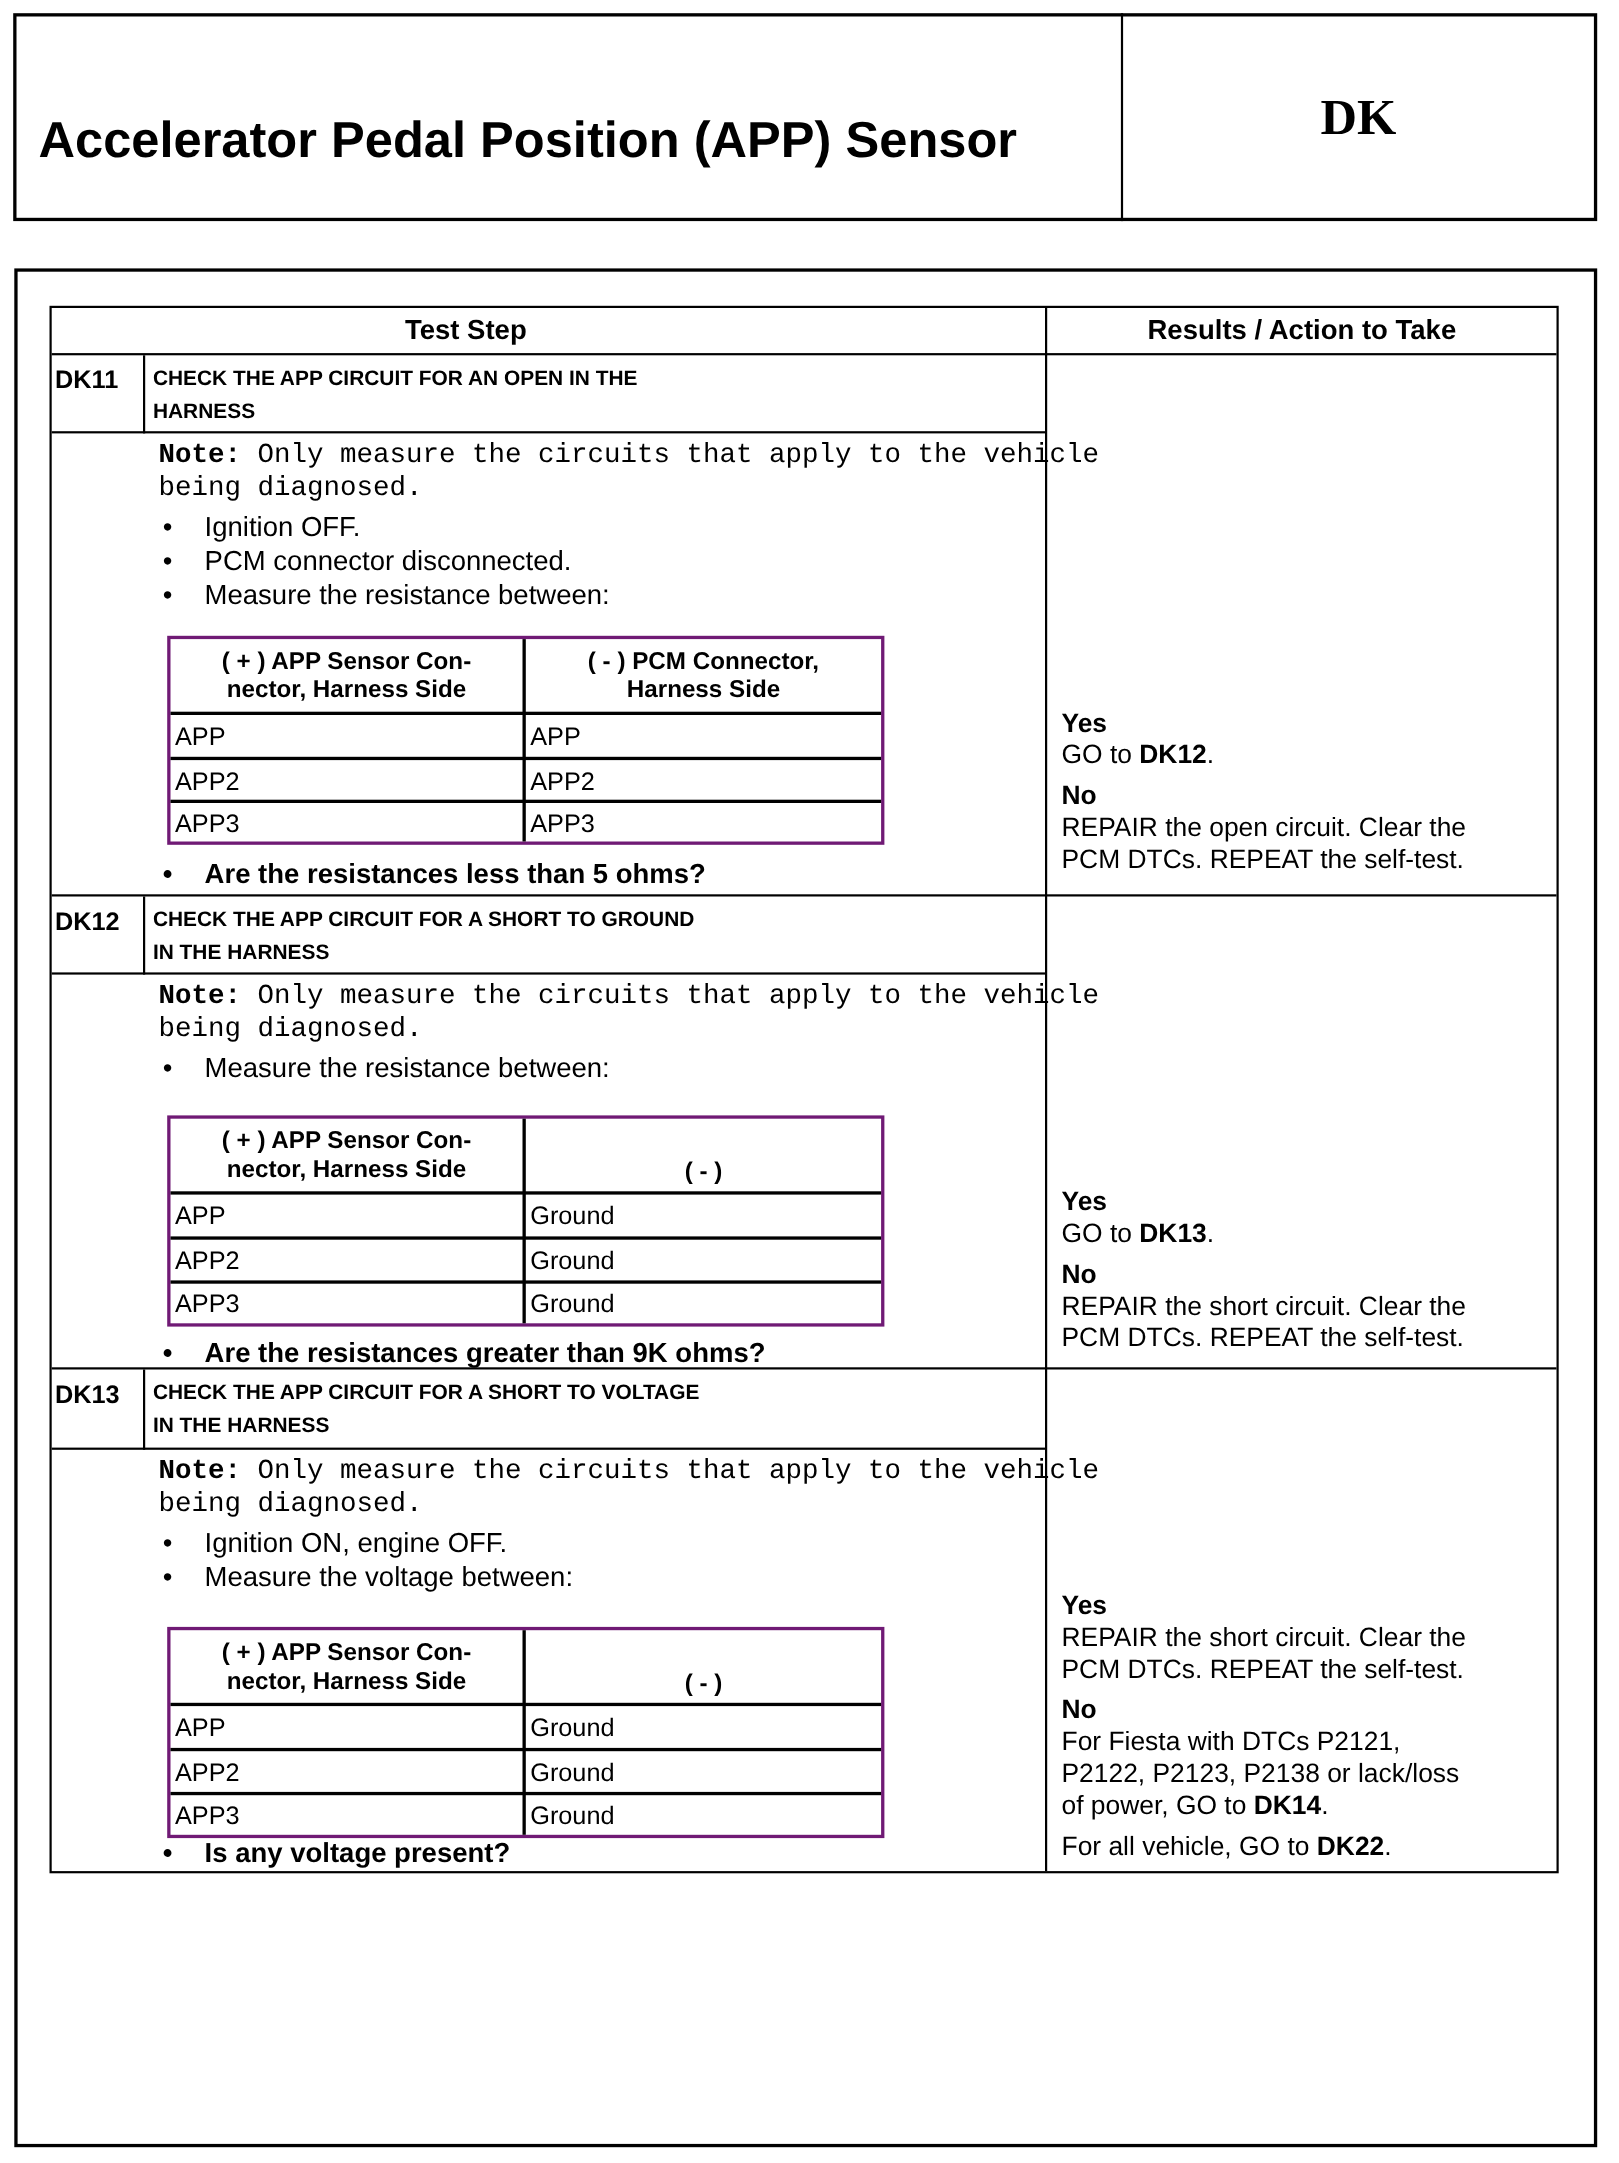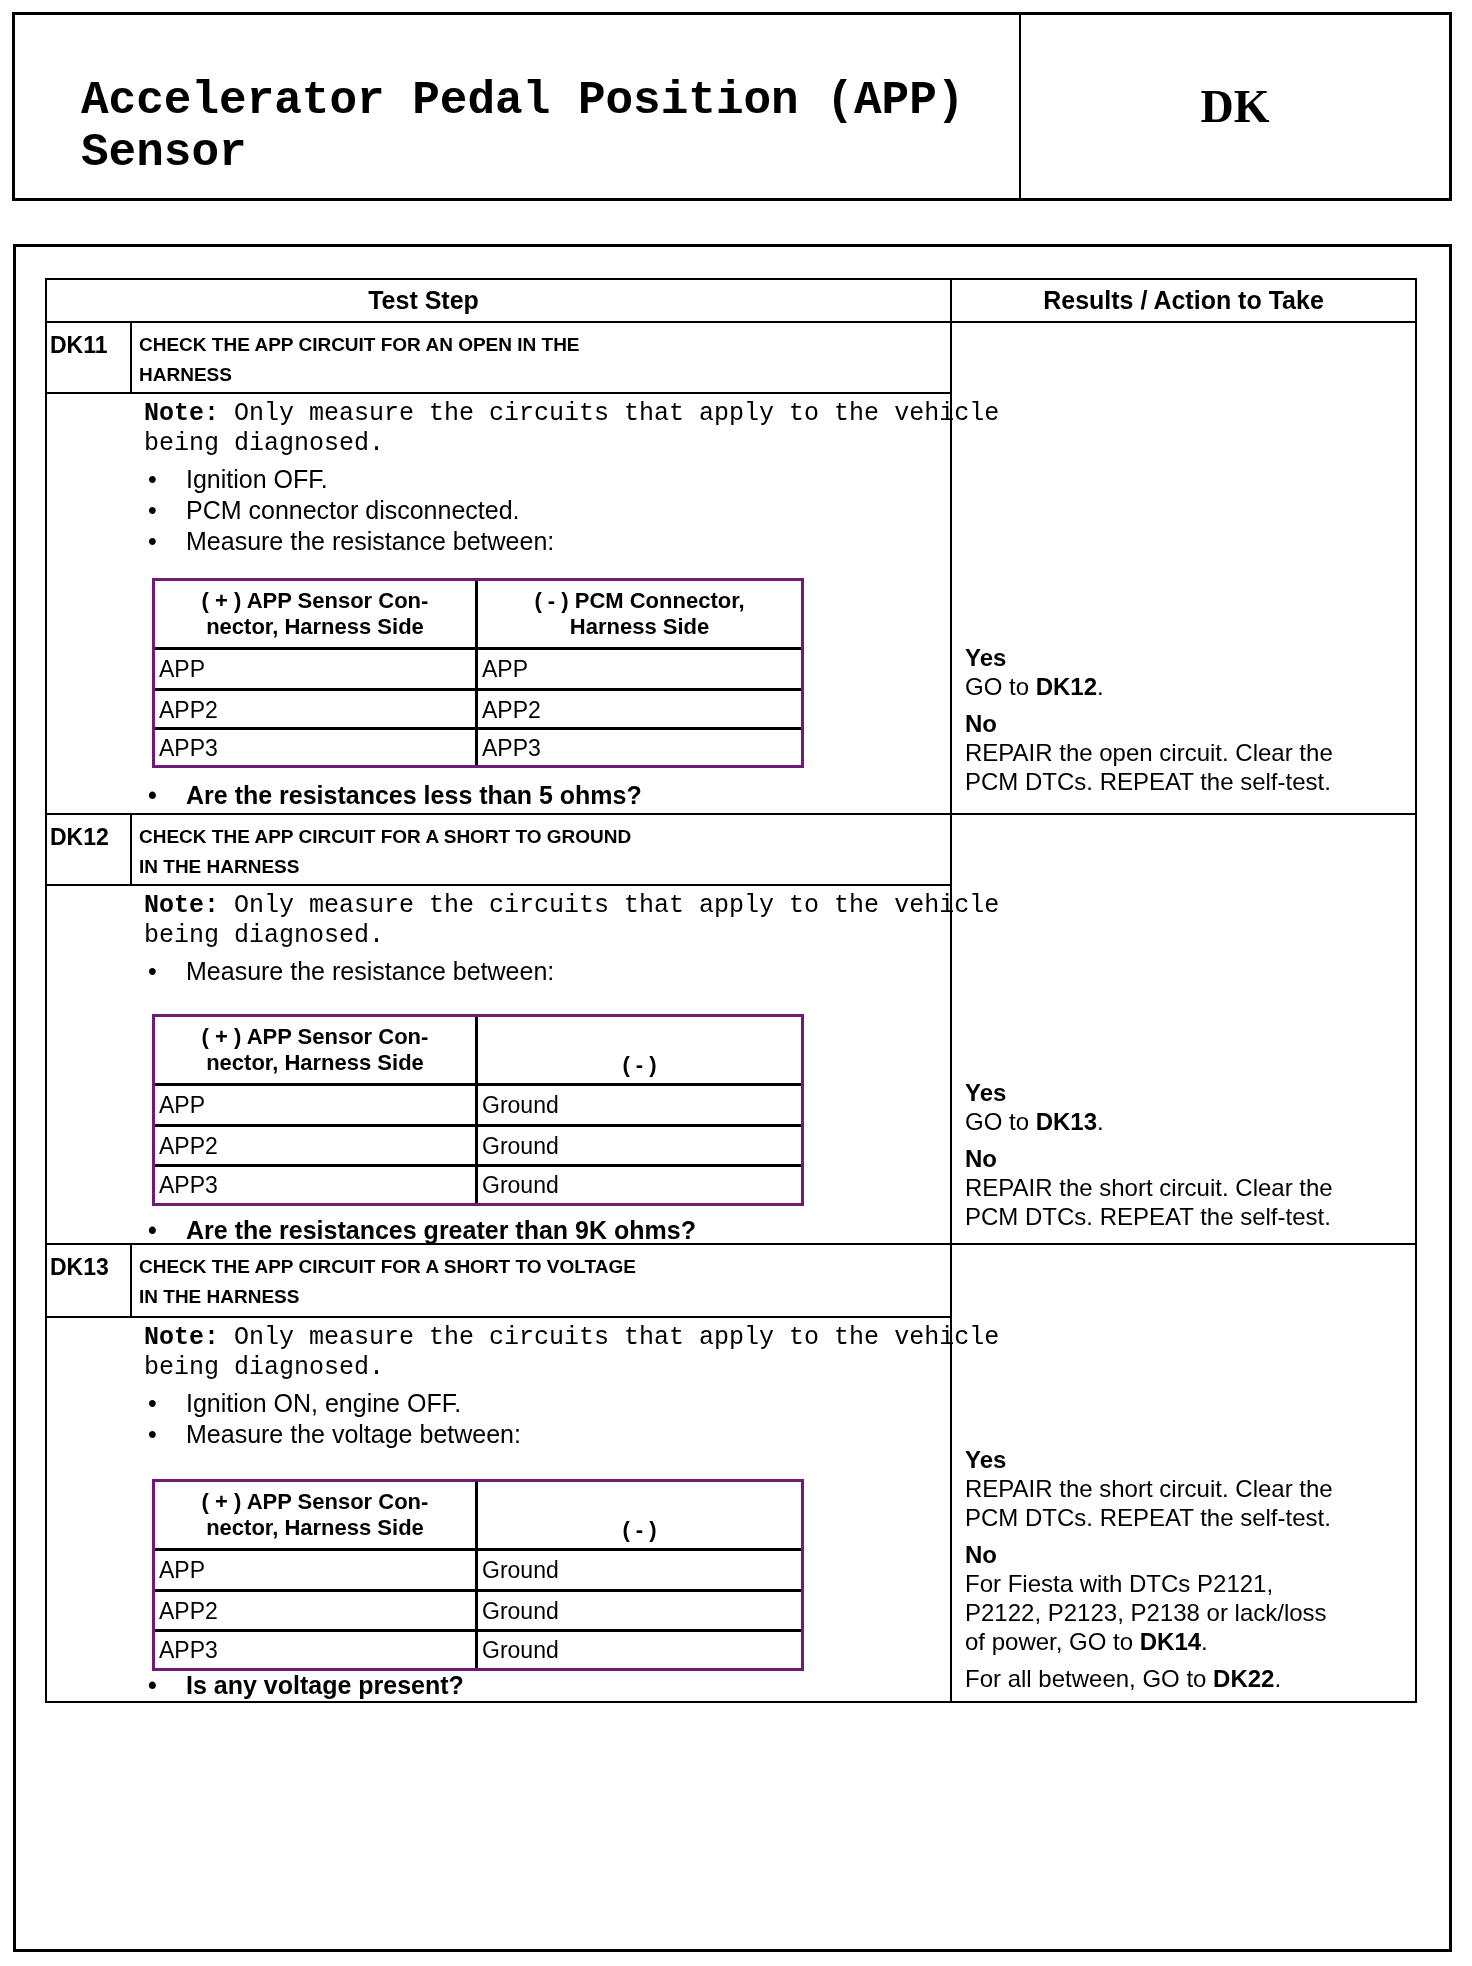--- a/index.html
+++ b/index.html
@@ -2,21 +2,21 @@
 <html><head>
 <meta charset="utf-8">
 <style>
   html, body { margin:0; padding:0; background:#fff; }
   body { width:1472px; height:1966px; position:relative; overflow:hidden; color:#000;
          font-family:"Liberation Sans", sans-serif; }
   .abs { position:absolute; box-sizing:border-box; }
   .title-box { left:12px; top:12px; width:1440px; height:189px; border:3px solid #000; }
   .title-divider { left:1019px; top:12px; width:2px; height:189px; background:#000; }
   .title-text { left:15px; top:15px; width:1004px; height:223px; display:flex; align-items:center;
-                padding-left:66px; font-family:Liberation Mono, monospace; font-weight:bold; font-size:46px; }
+                padding-left:20px; font-family:Liberation Sans, sans-serif; font-weight:bold; font-size:46px; }
   .code-text { left:1021px; top:15px; width:428px; height:183px; display:flex; align-items:center; justify-content:center;
                font-family:"Liberation Serif", serif; font-weight:bold; font-size:46px; }
   .frame { left:13px; top:244px; width:1439px; height:1708px; border:3px solid #000; }
 
   .tbl { left:45px; top:278px; width:1372px; height:1425px; border:2px solid #000; }
   .hline { position:absolute; height:2px; background:#000; }
   .vline { position:absolute; width:2px; background:#000; }
   .hdr { position:absolute; font-weight:bold; font-size:25px; display:flex; align-items:center; justify-content:center; }
   .code { position:absolute; font-weight:bold; font-size:23px; }
   .steptitle { position:absolute; font-weight:bold; font-size:19px; line-height:30px; }
@@ -222,14 +222,14 @@
 <div class="res" style="top:1445px;">
   <div class="lbl">Yes</div>
   <div>REPAIR the short circuit. Clear the</div>
   <div>PCM DTCs. REPEAT the self-test.</div>
   <div class="gap"></div>
   <div class="lbl">No</div>
   <div>For Fiesta with DTCs P2121,</div>
   <div>P2122, P2123, P2138 or lack/loss</div>
   <div><span>of power, GO to </span> <b>DK14</b><span>.</span></div>
   <div class="gap"></div>
-  <div><span>For all between, GO to </span> <b>DK22</b><span>.</span></div>
+  <div><span>For all vehicle, GO to </span> <b>DK22</b><span>.</span></div>
 </div>
 
 </body></html>

